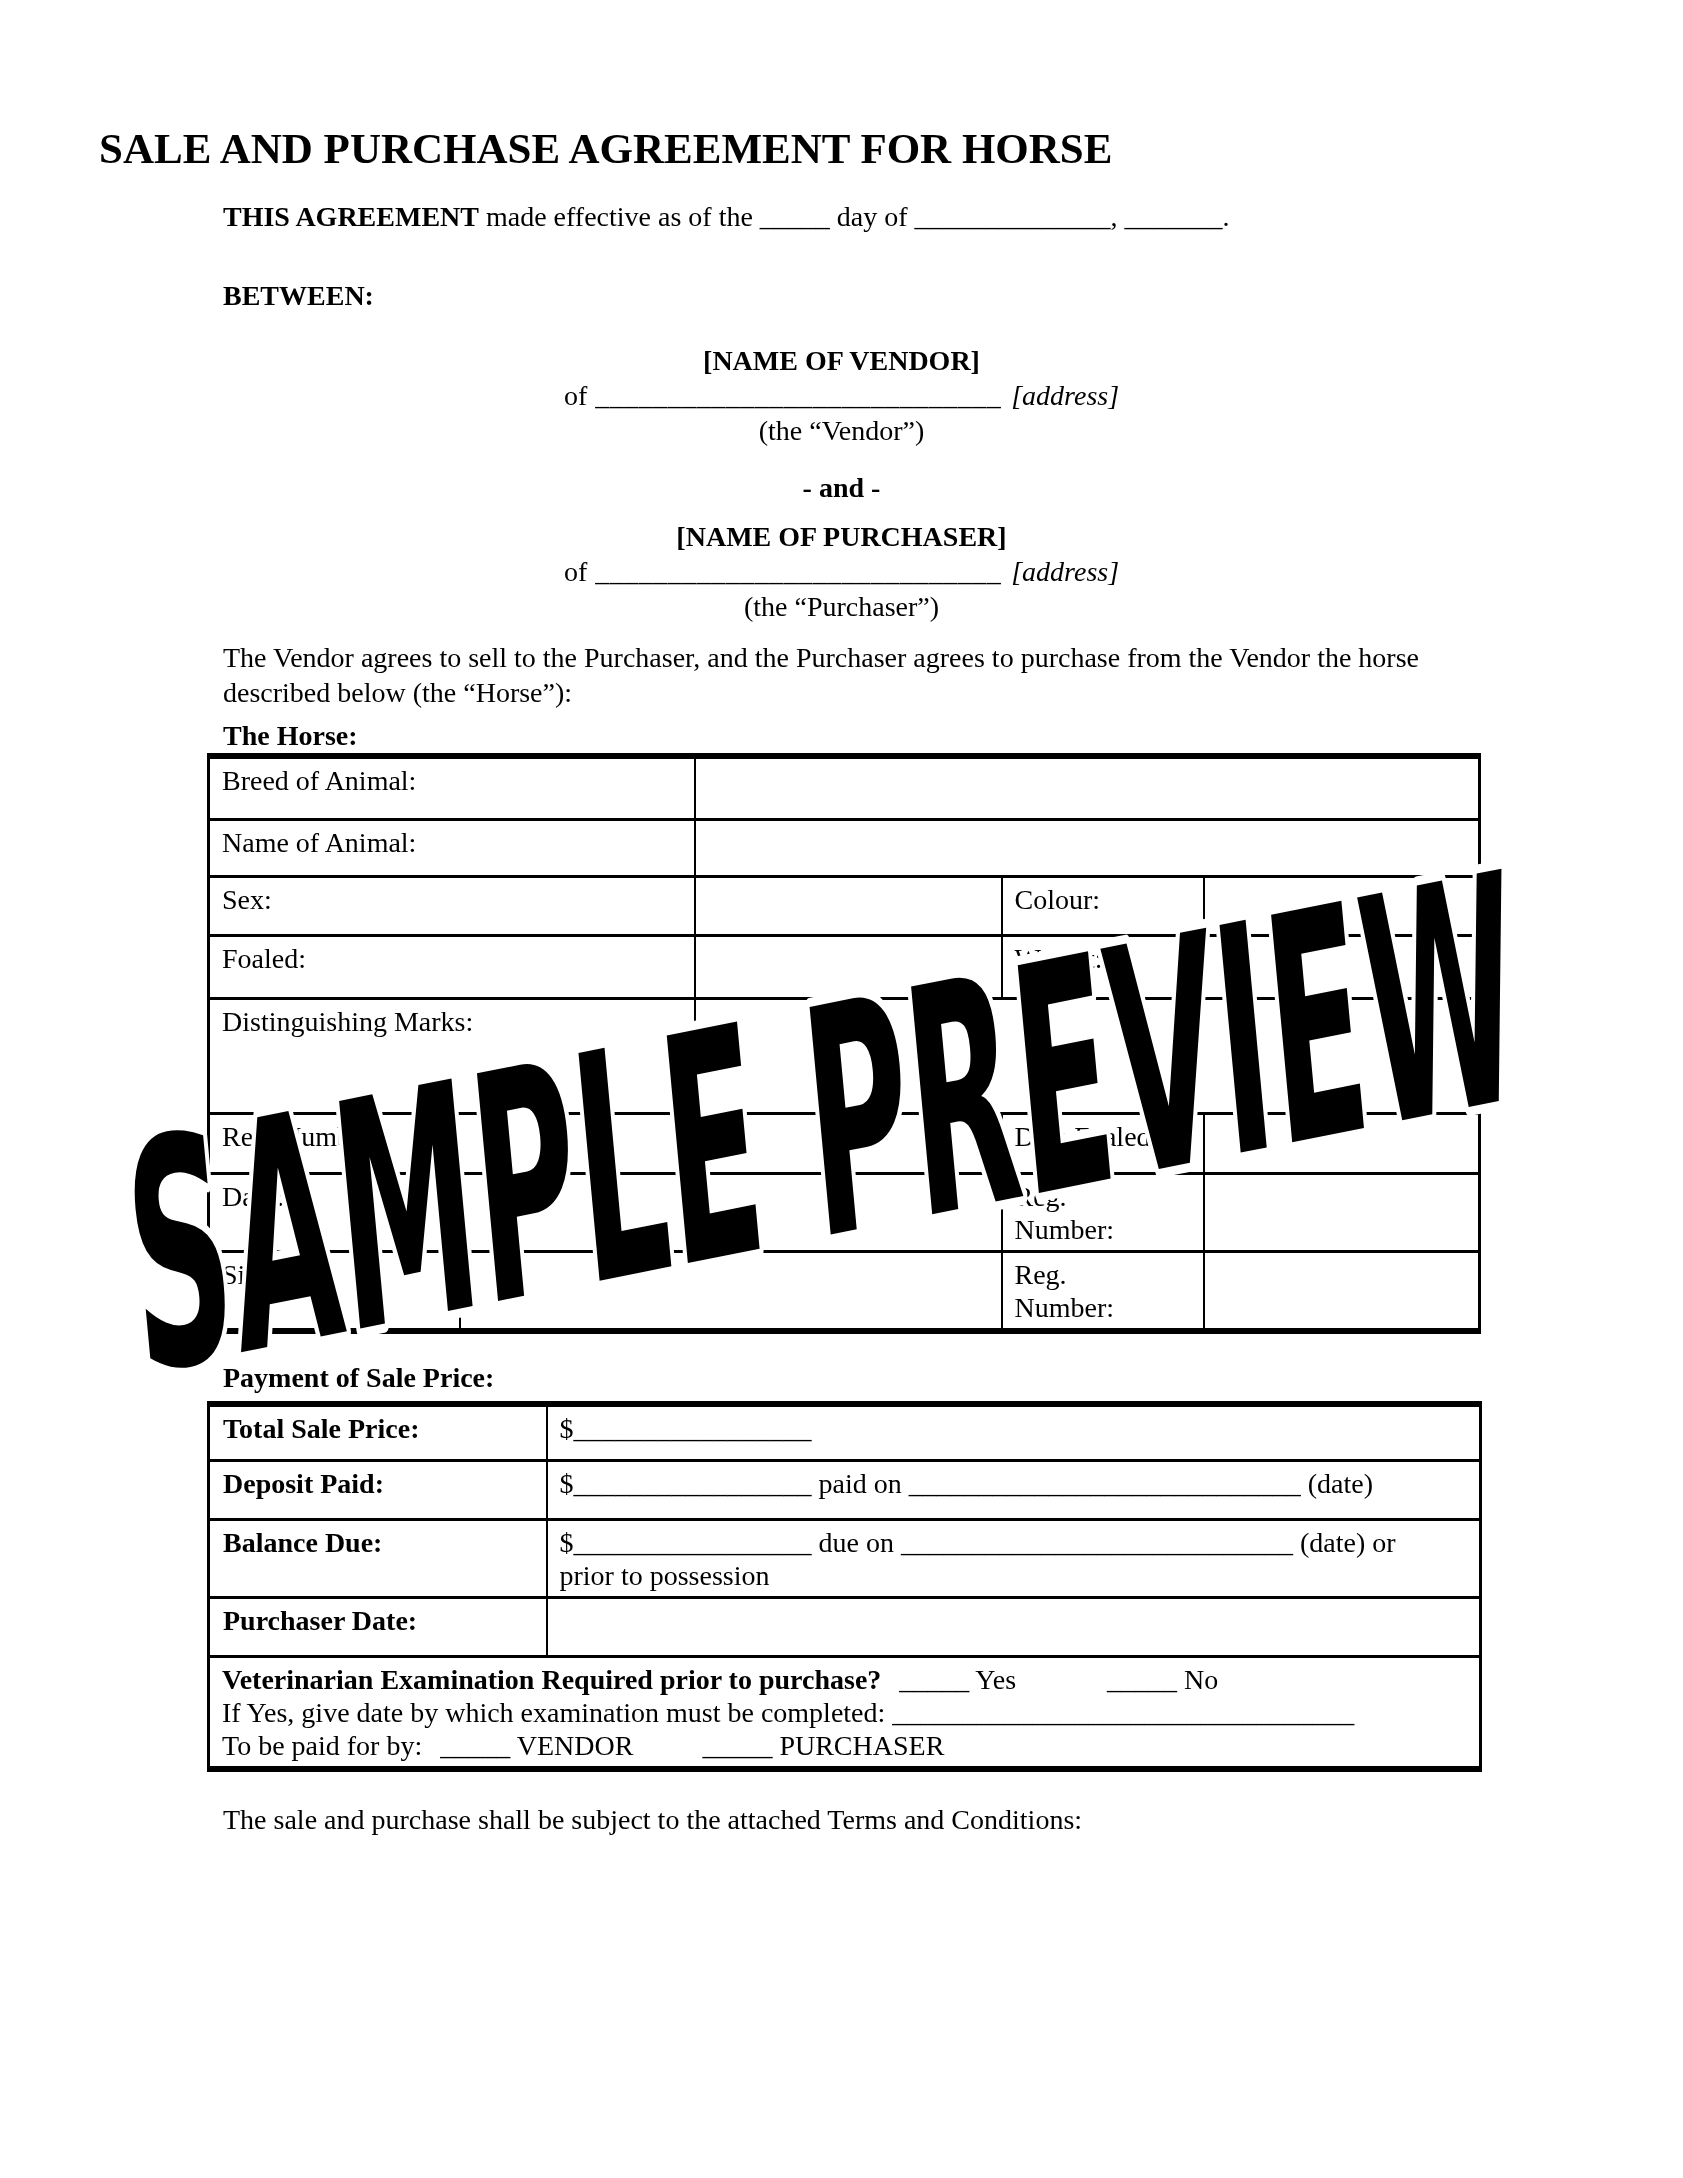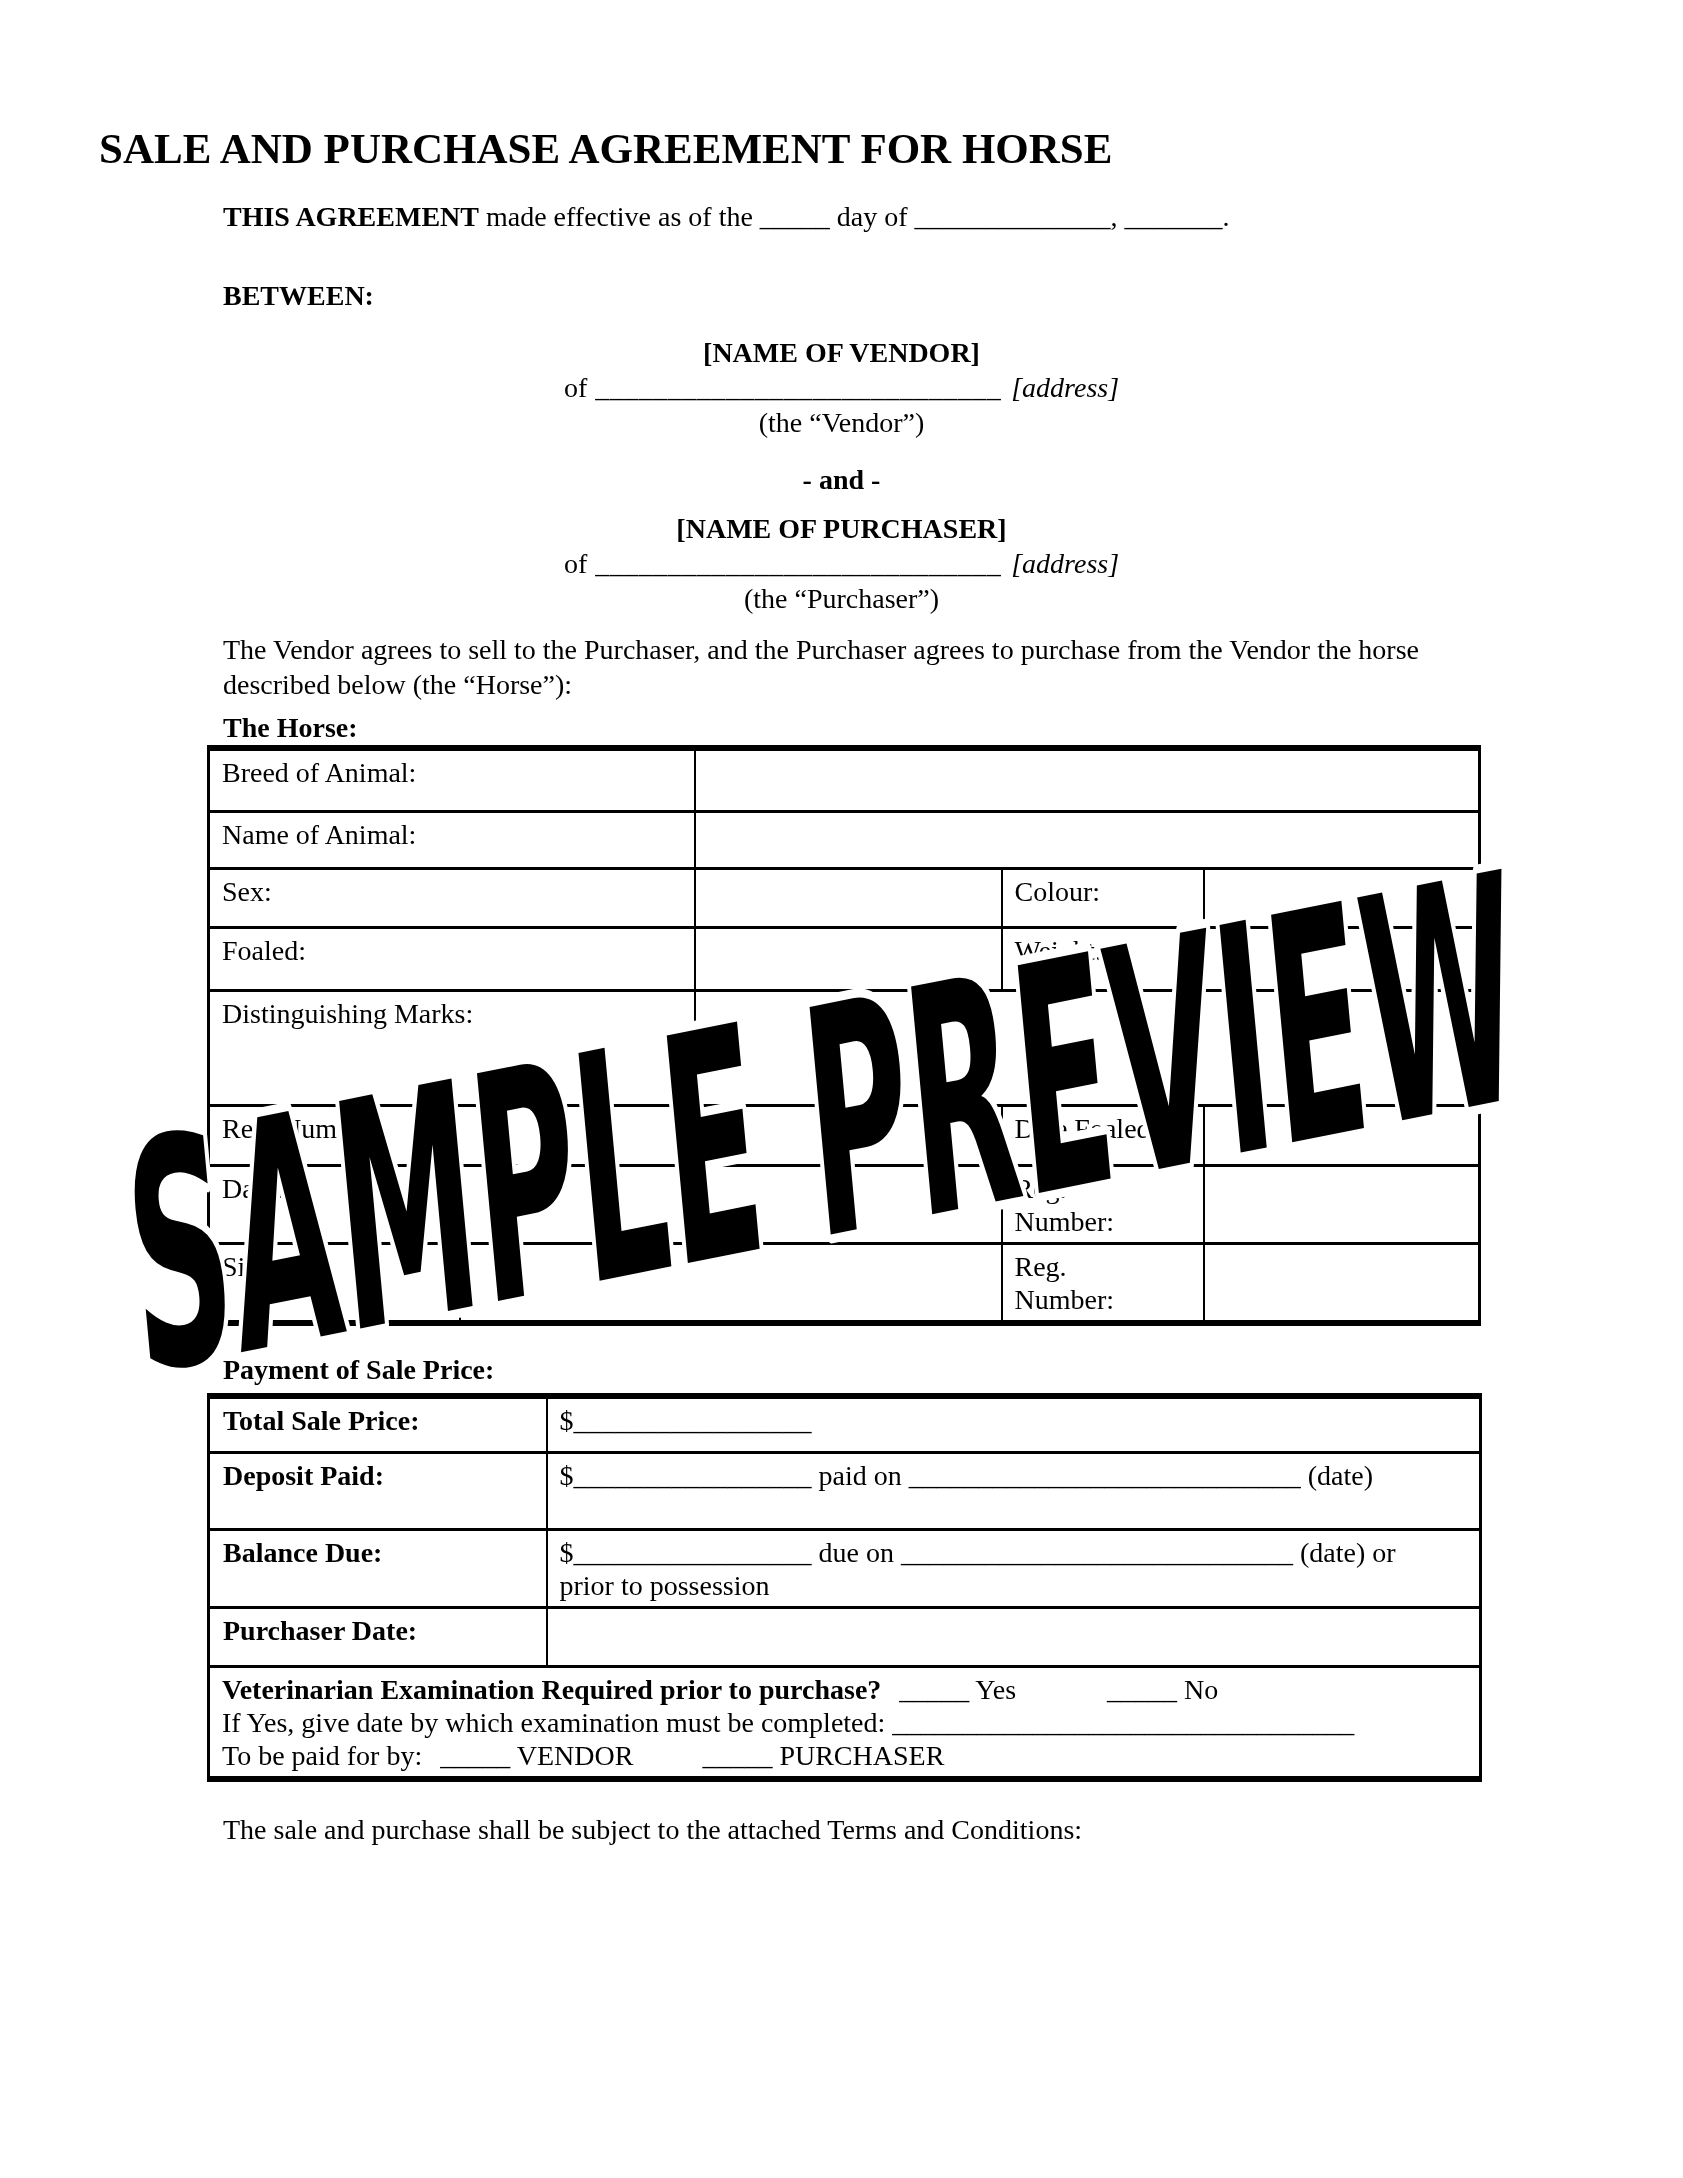--- a/index.html
+++ b/index.html
@@ -10,21 +10,21 @@
   }
   .page { position:relative; width:1683px; height:2178px; background:#fff; }
 
   .title {
     margin:125px 99px 0; text-align:left;
     font-size:43px; font-weight:bold; line-height:48px;
   }
   .intro { margin:26px 119px 0 223px; line-height:35px; }
   .between { margin:44px 0 0 223px; font-weight:bold; line-height:35px; }
 
-  .party { margin-top:22px; text-align:center; }
+  .party { margin-top:30px; text-align:center; }
   .party.purchaser { margin-top:14px; }
   .party .line { line-height:35px; }
   .party-name { font-weight:bold; }
   .blank-run { letter-spacing:0.5px; }
   .addr-hint { font-style:italic; margin-left:10px; }
   .of-word { margin-right:8px; }
   .and-sep { margin-top:22px; text-align:center; font-weight:bold; line-height:35px; }
 
   .para { margin:16px 0 0 223px; width:1243px; line-height:35px; }
   .sec-head { margin:8px 0 0 223px; font-weight:bold; line-height:35px; }
@@ -150,21 +150,21 @@
   <table class="doc-table pay-table">
     <colgroup>
       <col style="width:338px">
         <col style="width:934px">
     </colgroup>
     <tbody>
         <tr style="height:57px">
       <td class="b">Total Sale Price:</td>
       <td>$_________________</td>
     </tr>
-    <tr style="height:77px">
+    <tr style="height:59px">
       <td class="b">Deposit Paid:</td>
       <td>$_________________ paid on ____________________________ (date)</td>
     </tr>
     <tr style="height:61px">
       <td class="b">Balance Due:</td>
       <td>
         <div>$_________________  due  on  ____________________________  (date)  or</div>
         <div>prior to possession</div>
       </td>
     </tr>

